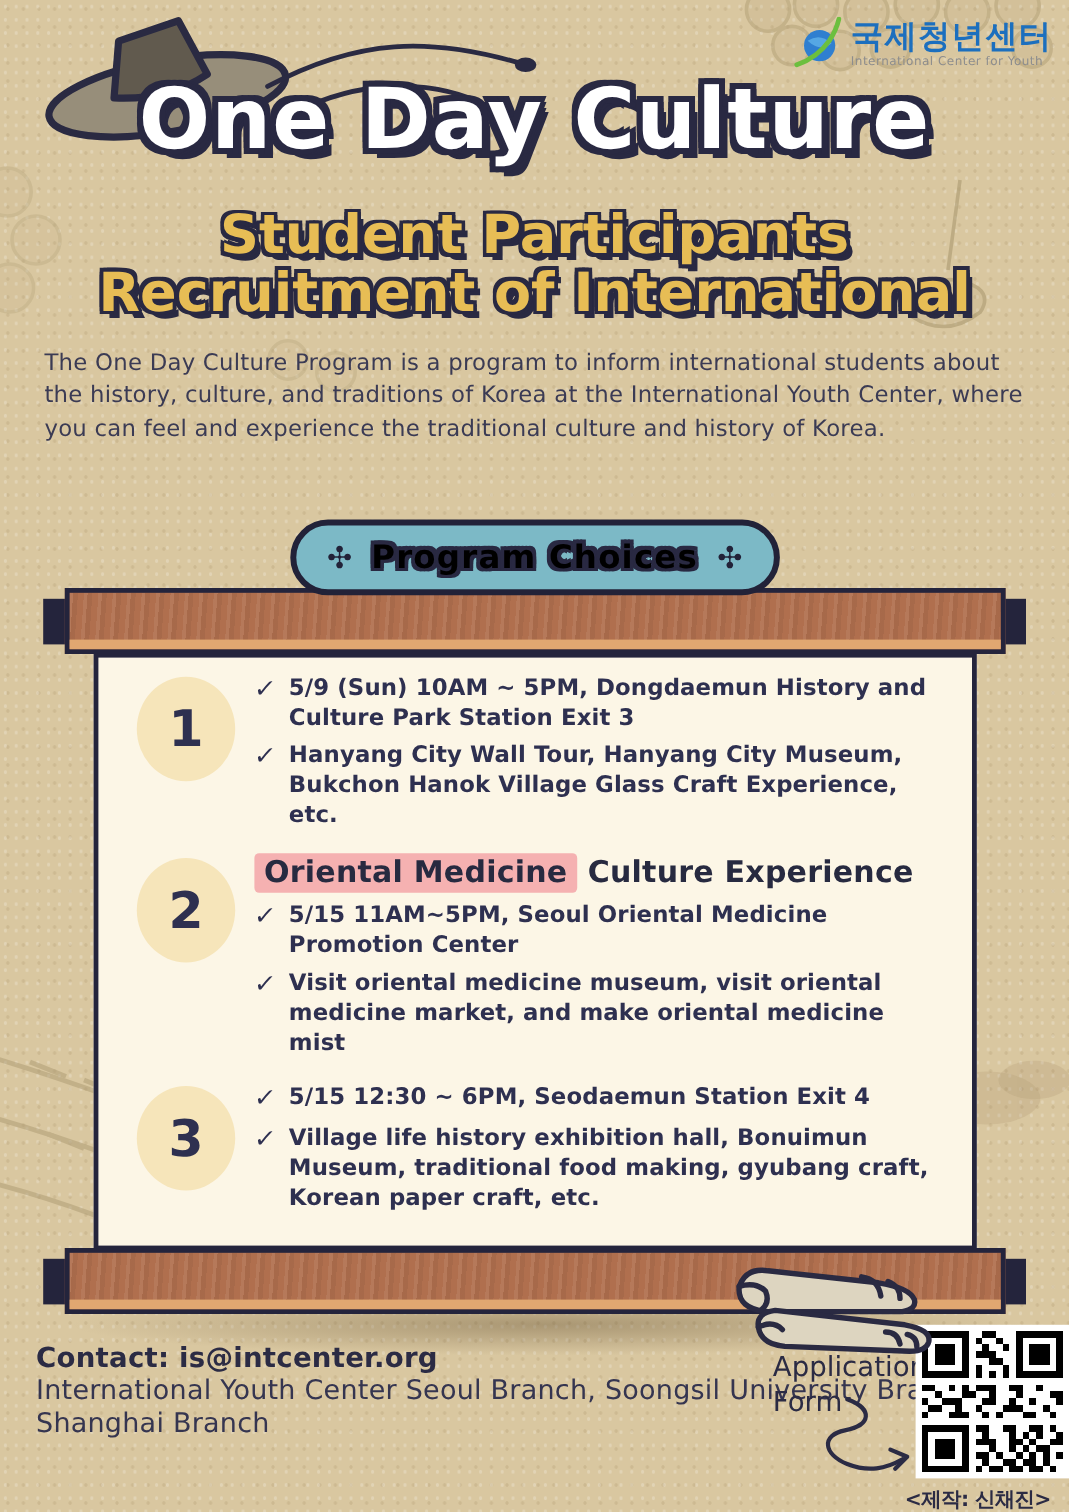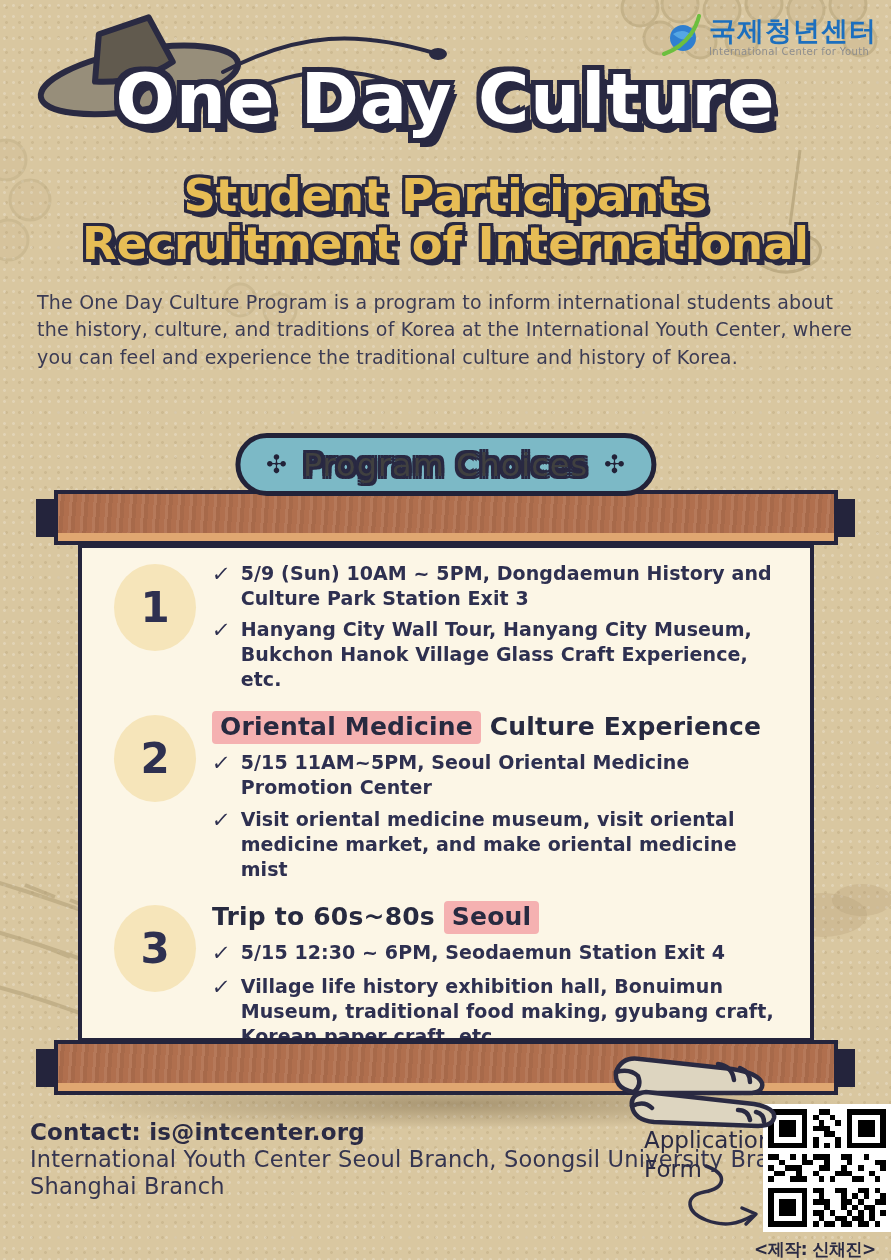--- a/index.html
+++ b/index.html
@@ -53,21 +53,21 @@
   }
 
   
   .pill {
     top:433px; left:50%; transform:translateX(-50%); z-index:4;
     height:63px; padding:0 26px; border-radius:34px;
     background:#7cb9c6; border:5px solid #222238;
     display:flex; align-items:center; gap:16px;
   }
   .pill-label {
-    font-size:32px; font-weight:normal; color:#404040; letter-spacing:1px;
+    font-size:27px; font-weight:bold; color:#000000; letter-spacing:1px;
     text-shadow:
       -3px -3px 0 #292942, 0 -3px 0 #292942, 3px -3px 0 #292942,
       -3px 0 0 #292942, 3px 0 0 #292942,
       -3px 3px 0 #292942, 0 3px 0 #292942, 3px 3px 0 #292942;
   }
   .pill-orn { font-size:25px; color:#222238; font-weight:bold; }
 
   
   .scroll-shadow {
     left:55px; top:1078px; width:800px; height:52px; z-index:1;
@@ -232,21 +232,20 @@
       <div class="detail">
           <span class="check">✓</span>
           <span>Visit oriental medicine museum, visit oriental medicine market, and make oriental medicine mist</span>
         </div>
     </div>
   </div>
 
   <div class="program-row">
     <div class="num-circle">3</div>
     <div class="p-body">
-      <div class="p-title"><span>Trip to 60s~80s </span><span class="hl">Seoul</span><span></span></div>
       <div class="detail">
           <span class="check">✓</span>
           <span>5/15 12:30 ~ 6PM, Seodaemun Station Exit 4</span>
         </div>
       <div class="detail">
           <span class="check">✓</span>
           <span>Village life history exhibition hall, Bonuimun Museum, traditional food making, gyubang craft, Korean paper craft, etc.</span>
         </div>
     </div>
   </div>

